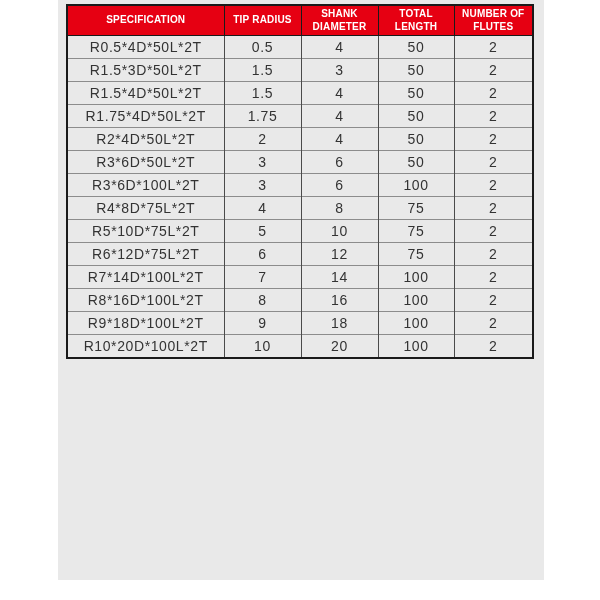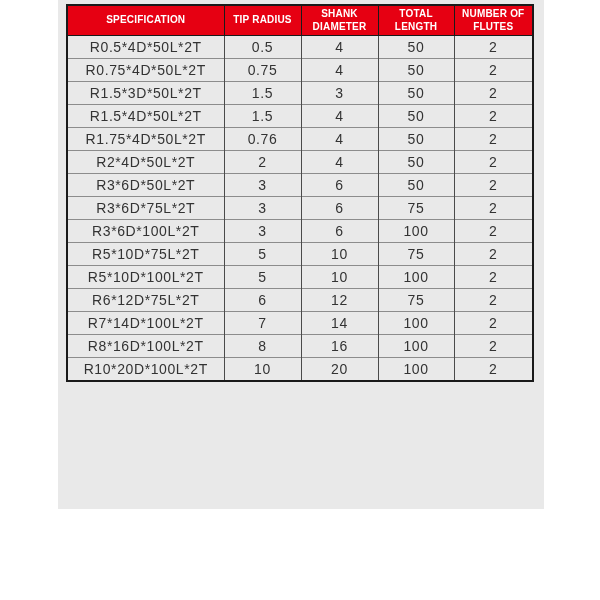--- a/index.html
+++ b/index.html
@@ -10,21 +10,21 @@
     background: var(--page-bg, #ffffff);
     font-family: "Liberation Sans", sans-serif;
     position: relative;
     overflow: hidden;
   }
   .panel {
     position: absolute;
     left: 58px;
     top: 0;
     width: 486px;
-    height: 509px;
+    height: 580px;
     background: var(--panel-bg, #e9e9e9);
   }
   table.spec-table {
     position: absolute;
     left: 8px;
     top: 4px;
     width: 466px;
     border-collapse: collapse;
     table-layout: fixed;
     border: 2px solid var(--outer-border, #1a1a1a);
@@ -90,87 +90,73 @@
     </thead>
     <tbody>
         <tr>
           <td>R0.5*4D*50L*2T</td>
           <td>0.5</td>
           <td>4</td>
           <td>50</td>
           <td>2</td>
         </tr>
         <tr>
-          <td>R0.75*4D*50L*2T</td>
-          <td>0.75</td>
-          <td>4</td>
-          <td>50</td>
-          <td>2</td>
-        </tr>
-        <tr>
           <td>R1.5*3D*50L*2T</td>
           <td>1.5</td>
           <td>3</td>
           <td>50</td>
           <td>2</td>
         </tr>
         <tr>
           <td>R1.5*4D*50L*2T</td>
           <td>1.5</td>
           <td>4</td>
           <td>50</td>
           <td>2</td>
         </tr>
         <tr>
           <td>R1.75*4D*50L*2T</td>
-          <td>0.76</td>
+          <td>1.75</td>
           <td>4</td>
           <td>50</td>
           <td>2</td>
         </tr>
         <tr>
           <td>R2*4D*50L*2T</td>
           <td>2</td>
           <td>4</td>
           <td>50</td>
           <td>2</td>
         </tr>
         <tr>
           <td>R3*6D*50L*2T</td>
           <td>3</td>
           <td>6</td>
           <td>50</td>
           <td>2</td>
         </tr>
         <tr>
-          <td>R3*6D*75L*2T</td>
-          <td>3</td>
-          <td>6</td>
-          <td>75</td>
-          <td>2</td>
-        </tr>
-        <tr>
           <td>R3*6D*100L*2T</td>
           <td>3</td>
           <td>6</td>
           <td>100</td>
           <td>2</td>
         </tr>
         <tr>
+          <td>R4*8D*75L*2T</td>
+          <td>4</td>
+          <td>8</td>
+          <td>75</td>
+          <td>2</td>
+        </tr>
+        <tr>
           <td>R5*10D*75L*2T</td>
           <td>5</td>
           <td>10</td>
           <td>75</td>
-          <td>2</td>
-        </tr>
-        <tr>
-          <td>R5*10D*100L*2T</td>
-          <td>5</td>
-          <td>10</td>
-          <td>100</td>
           <td>2</td>
         </tr>
         <tr>
           <td>R6*12D*75L*2T</td>
           <td>6</td>
           <td>12</td>
           <td>75</td>
           <td>2</td>
         </tr>
         <tr>
@@ -181,20 +167,27 @@
           <td>2</td>
         </tr>
         <tr>
           <td>R8*16D*100L*2T</td>
           <td>8</td>
           <td>16</td>
           <td>100</td>
           <td>2</td>
         </tr>
         <tr>
+          <td>R9*18D*100L*2T</td>
+          <td>9</td>
+          <td>18</td>
+          <td>100</td>
+          <td>2</td>
+        </tr>
+        <tr>
           <td>R10*20D*100L*2T</td>
           <td>10</td>
           <td>20</td>
           <td>100</td>
           <td>2</td>
         </tr>
       </tbody>
   </table>
 </div>
 

